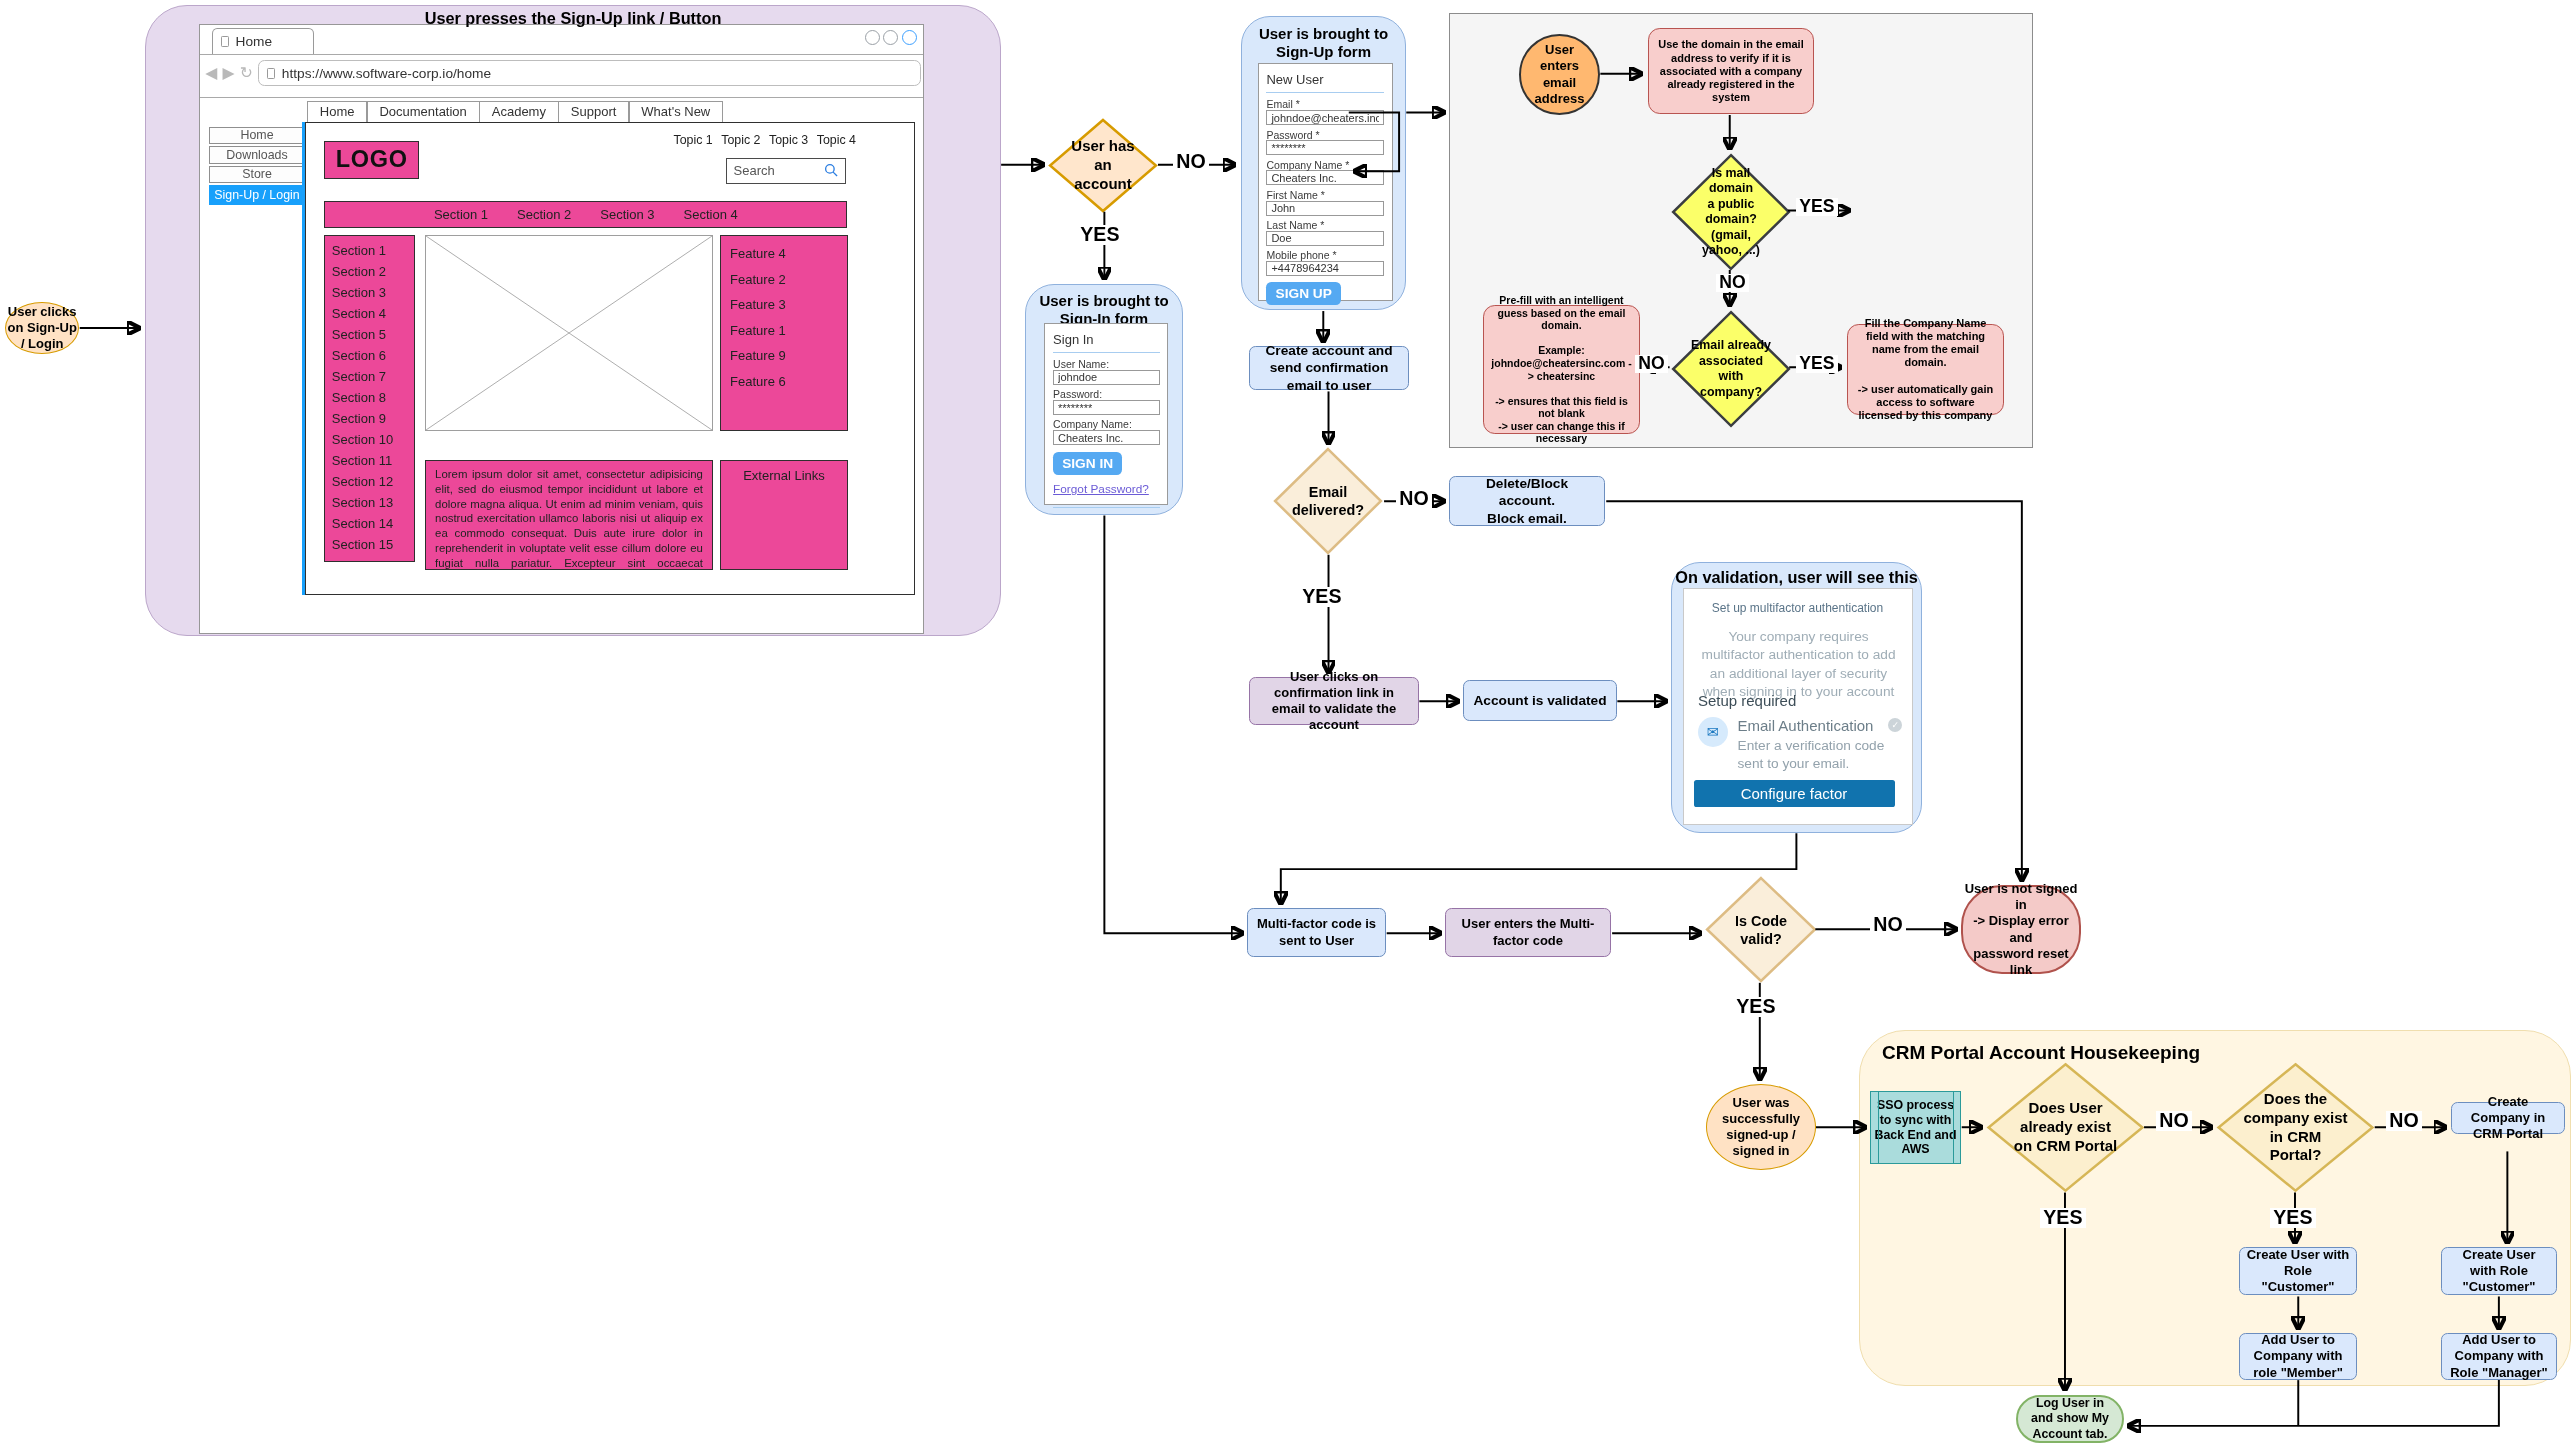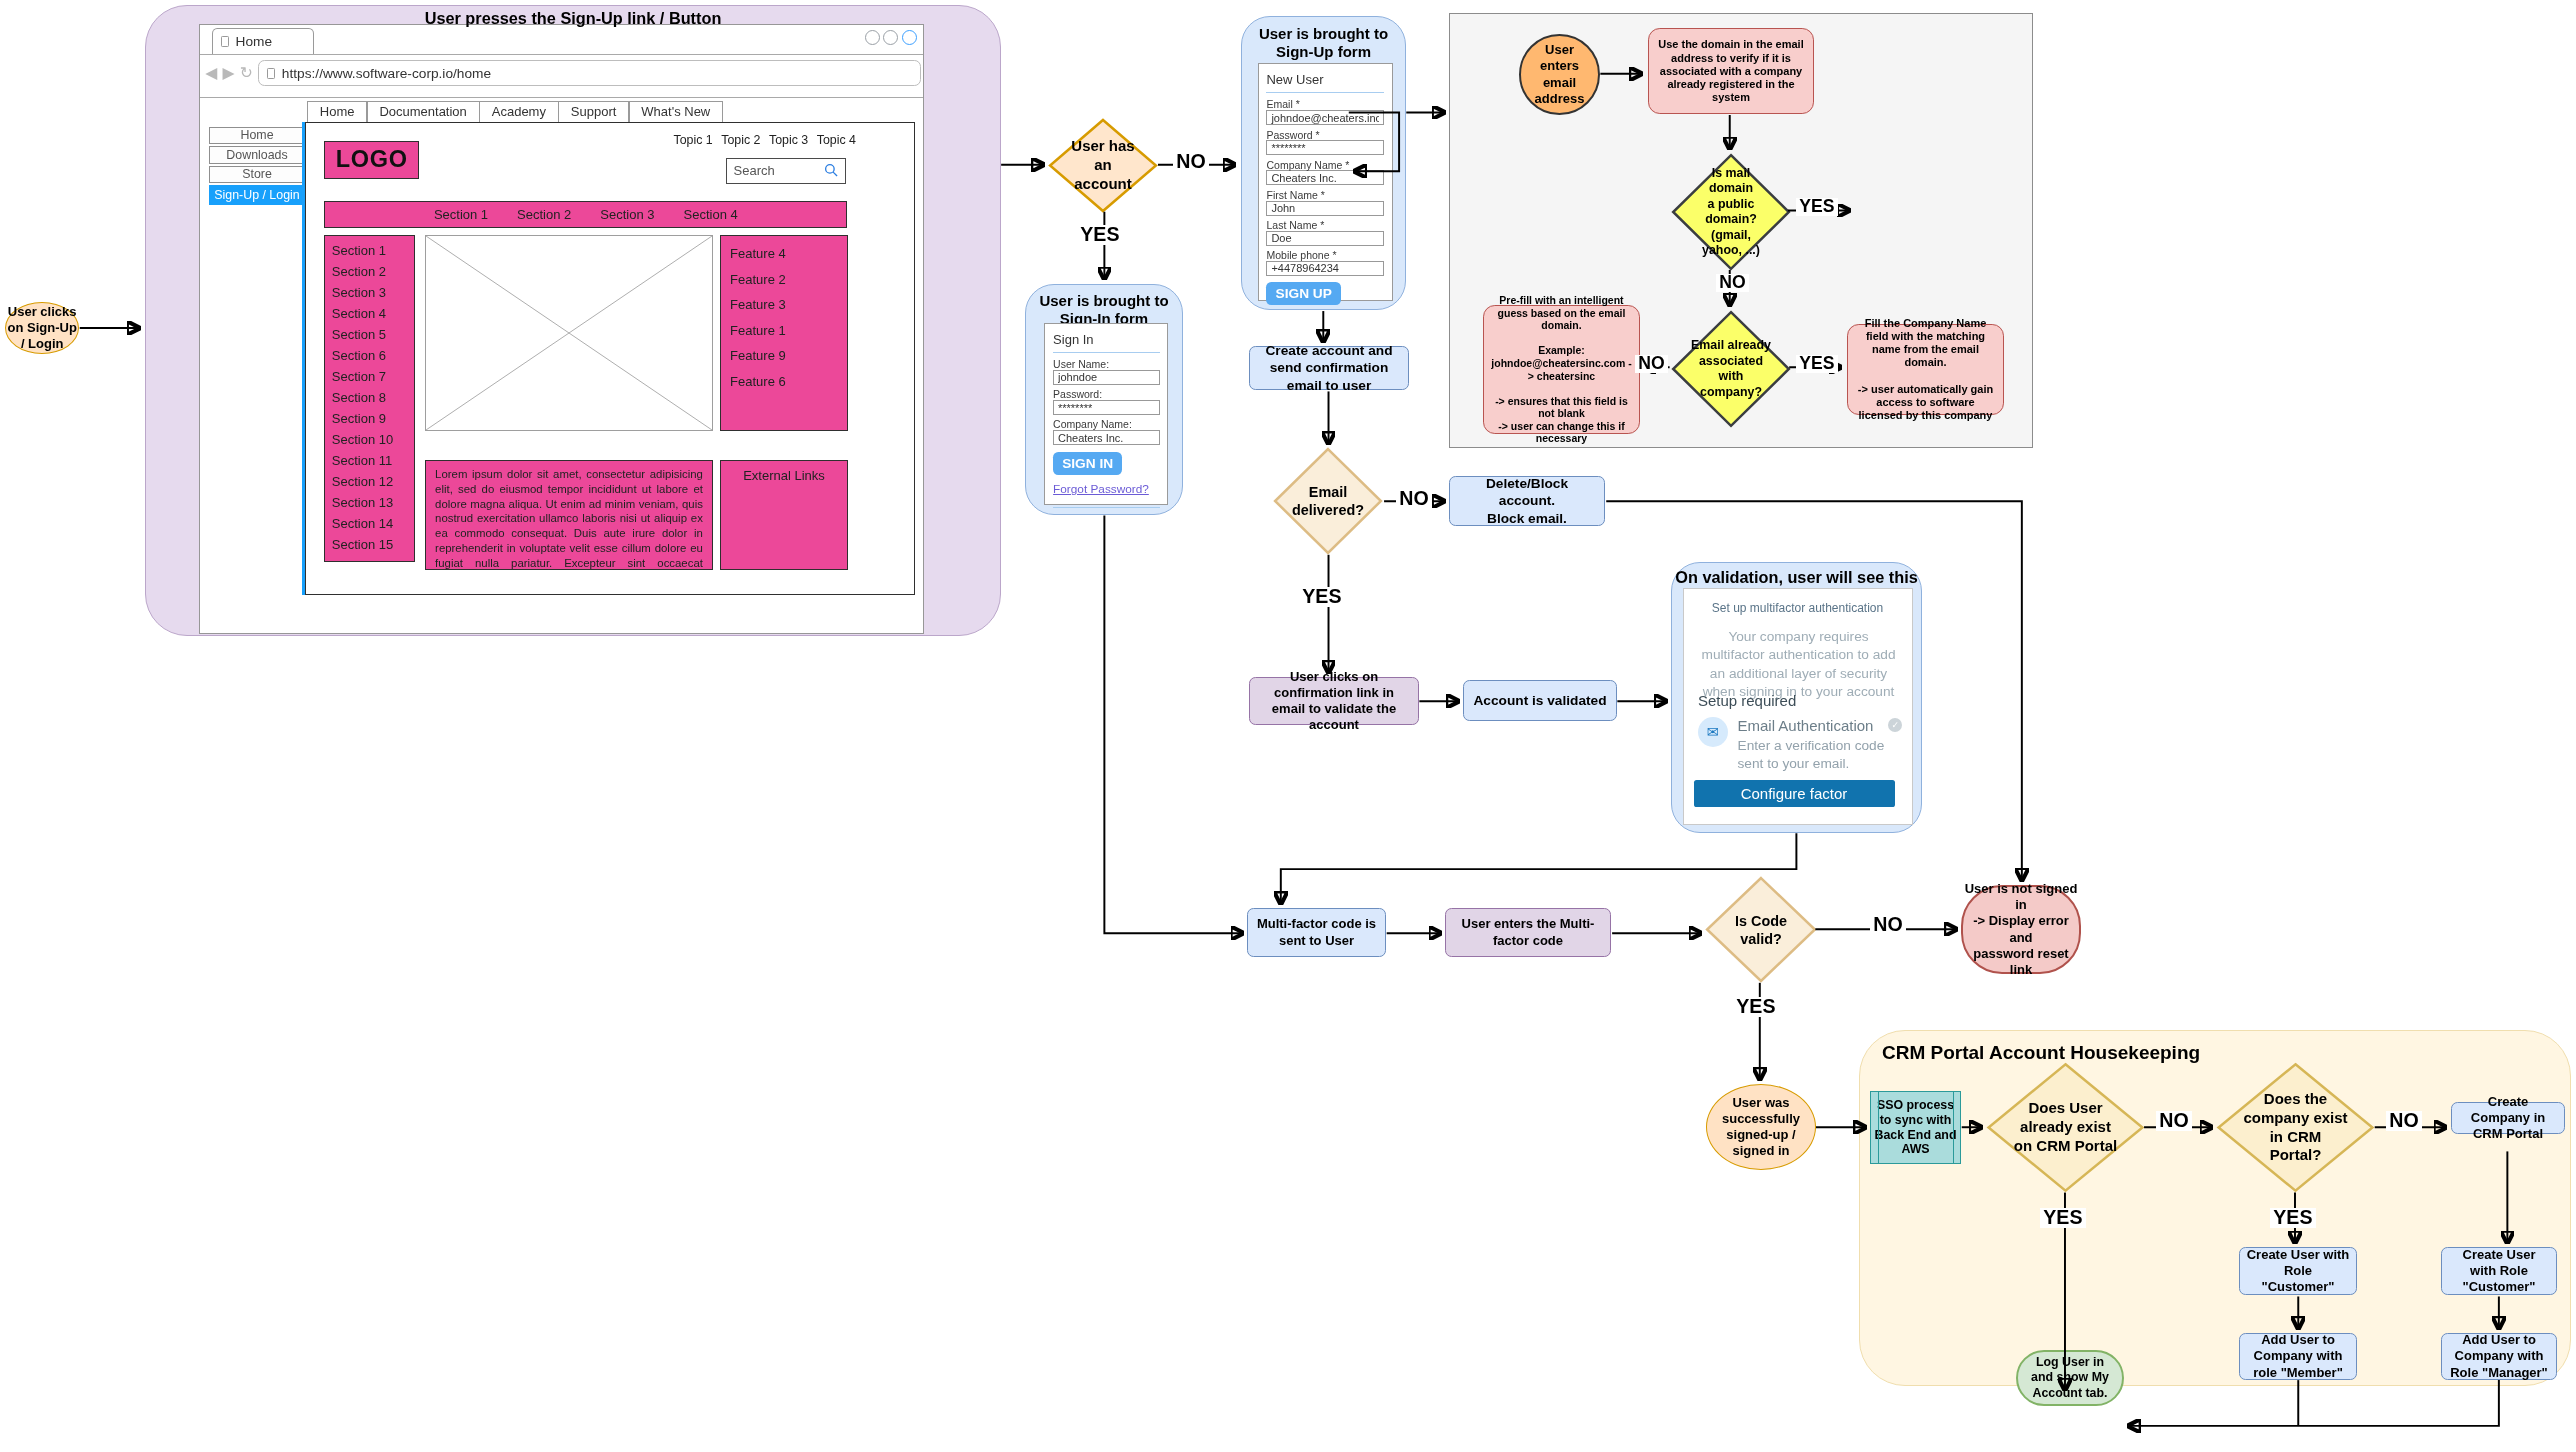--- a/index.html
+++ b/index.html
@@ -397,21 +397,21 @@
       </svg>
     <div class="dlabel" style="font-size:15px;">Does the company exist in CRM Portal?</div>
   </div>
 
   <div class="node box-blue z2" style="left:2451px; top:1102px; width:114px; height:32px; font-size:13px;">Create Company in CRM Portal</div>
   <div class="node box-blue z2" style="left:2239px; top:1247px; width:118px; height:48px; font-size:13px;">Create User with Role "Customer"</div>
   <div class="node box-blue z2" style="left:2239px; top:1333px; width:118px; height:47px; font-size:13px;">Add User to Company with role "Member"</div>
   <div class="node box-blue z2" style="left:2441px; top:1247px; width:116px; height:48px; font-size:13px;">Create User with Role "Customer"</div>
   <div class="node box-blue z2" style="left:2441px; top:1333px; width:116px; height:47px; font-size:13px;">Add User to Company with Role "Manager"</div>
 
-  <div class="node pill-green z2" style="left:2016px; top:1350px; width:108px; height:56px;">Log User in and show My Account tab.</div>
+  <div class="node pill-green z2" style="left:2016px; top:1395px; width:108px; height:48px;">Log User in and show My Account tab.</div>
 
   <svg class="connectors" width="2576" height="1452" viewBox="0 0 3942 2222">
     <defs>
       <marker id="arr" viewBox="0 0 10 10" refX="8.5" refY="5" markerWidth="7" markerHeight="7" orient="auto-start-reverse">
         <path d="M0,0 L10,5 L0,10 z" fill="#000" stroke="none"></path>
       </marker>
     </defs>
     <path d="M122 502 H212" marker-end="url(#arr)"></path>
     <path d="M1532 252 H1596" marker-end="url(#arr)"></path>
     <path d="M1772 252 H1889" marker-end="url(#arr)"></path>

